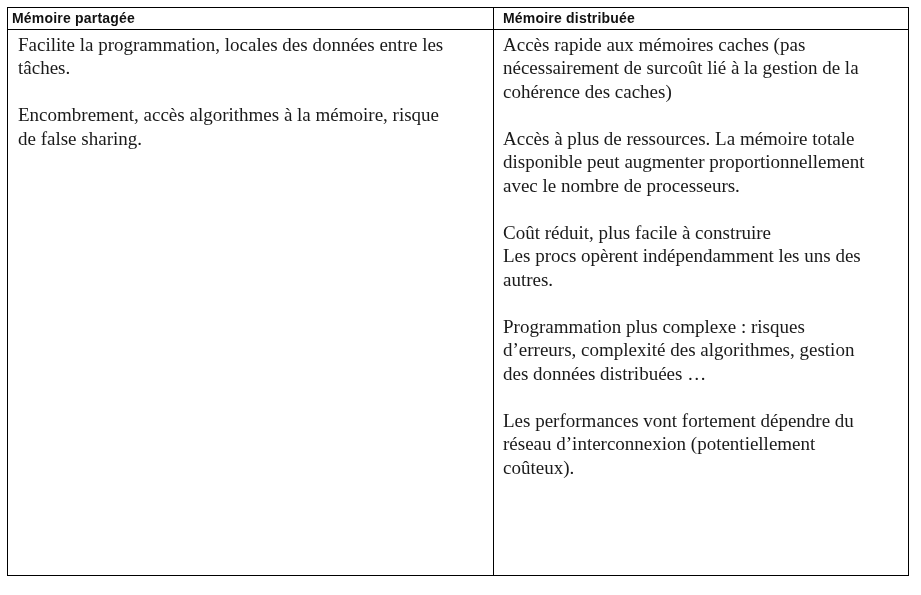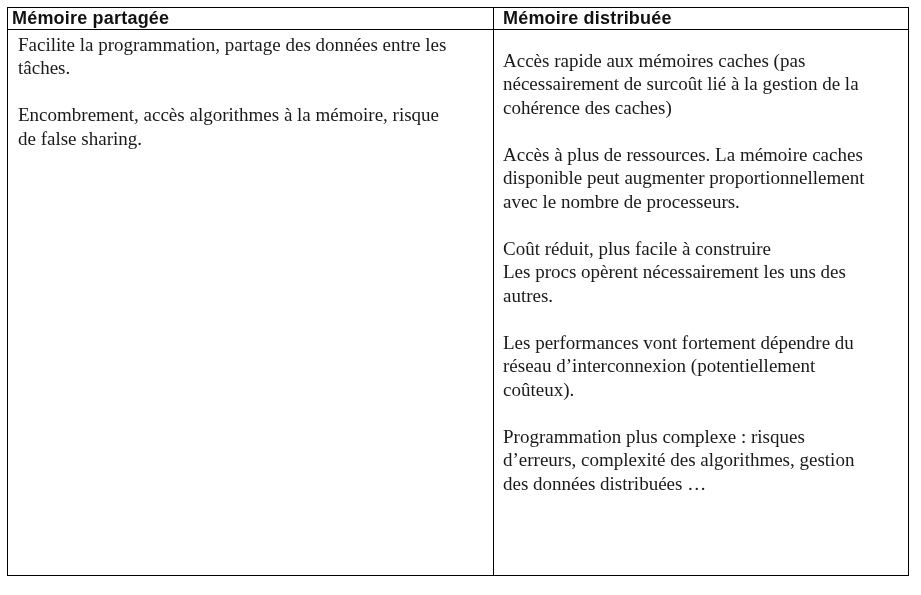--- a/index.html
+++ b/index.html
@@ -31,29 +31,28 @@
     display: flex;
     flex-direction: column;
     overflow: hidden;
   }
   .col-left {
     width: 486px;
     border-right: 1.5px solid #000000;
   }
   .col-right {
     flex: 1;
-    gap: 16px;
   }
   .header-cell {
     box-sizing: border-box;
     height: 21.5px;
     border-bottom: 1.5px solid #000000;
     font-family: "Liberation Sans", sans-serif;
     font-weight: bold;
-    font-size: 18px;
+    font-size: 14px;
     line-height: 20px;
     letter-spacing: 0.2px;
     color: #111111;
     flex: 0 0 auto;
   }
   .col-left .header-cell { padding-left: 4px; }
   .col-right .header-cell { padding-left: 9px; }
   .body-cell {
     flex: 1;
     box-sizing: border-box;
@@ -72,41 +71,41 @@
   .para:last-child { margin-bottom: 0; }
 </style>
 </head>
 <body>
 
 <div class="doc-table">
 
   <div class="col col-left">
     <div class="header-cell">Mémoire partagée</div>
     <div class="body-cell">
-      <div class="para">Facilite la programmation, partage des données entre les
+      <div class="para">Facilite la programmation, locales des données entre les
 tâches.</div>
       <div class="para">Encombrement, accès algorithmes à la mémoire, risque
 de false sharing.</div>
     </div>
   </div>
 
   <div class="col col-right">
     <div class="header-cell">Mémoire distribuée</div>
     <div class="body-cell">
       <div class="para">Accès rapide aux mémoires caches (pas
 nécessairement de surcoût lié à la gestion de la
 cohérence des caches)</div>
-      <div class="para">Accès à plus de ressources. La mémoire caches
+      <div class="para">Accès à plus de ressources. La mémoire totale
 disponible peut augmenter proportionnellement
 avec le nombre de processeurs.</div>
       <div class="para">Coût réduit, plus facile à construire
-Les procs opèrent nécessairement les uns des
+Les procs opèrent indépendamment les uns des
 autres.</div>
+      <div class="para">Programmation plus complexe : risques
+d’erreurs, complexité des algorithmes, gestion
+des données distribuées …</div>
       <div class="para">Les performances vont fortement dépendre du
 réseau d’interconnexion (potentiellement
 coûteux).</div>
-      <div class="para">Programmation plus complexe : risques
-d’erreurs, complexité des algorithmes, gestion
-des données distribuées …</div>
     </div>
   </div>
 
 </div>
 
 </body></html>

